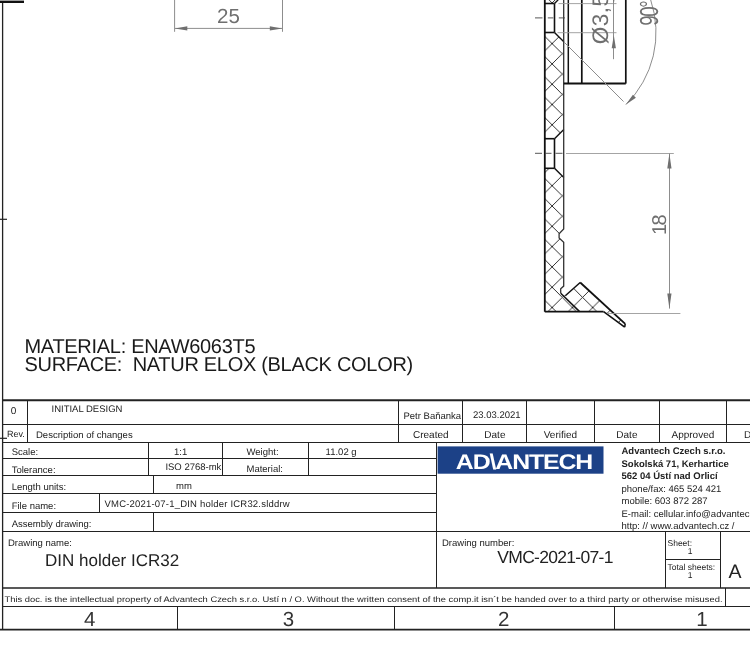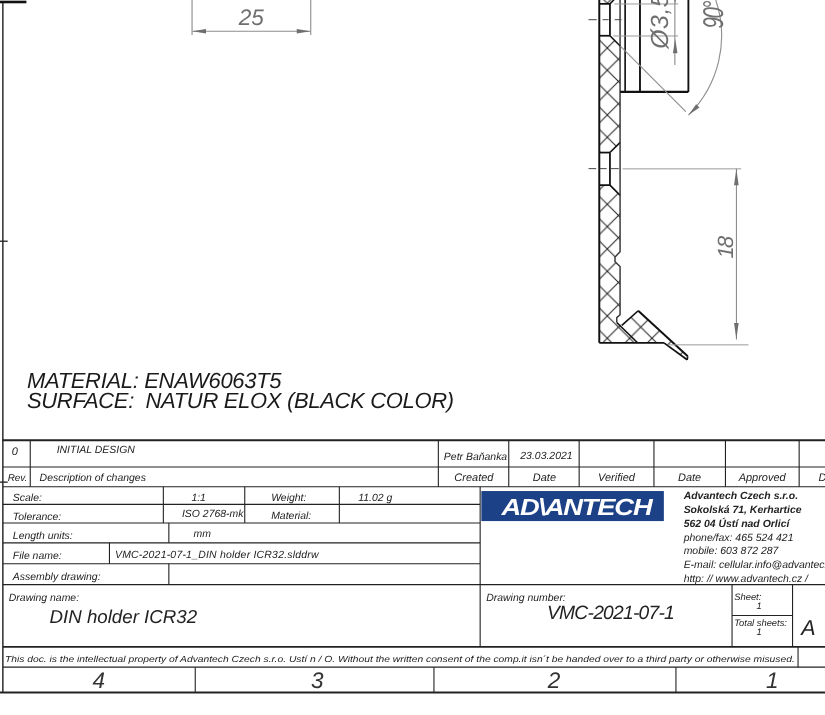--- a/index.html
+++ b/index.html
@@ -1,17 +1,17 @@
 <!DOCTYPE html>
 <html><head>
 <meta charset="utf-8">
 <style>
   html,body{margin:0;padding:0;background:#ffffff;}
   #page{position:relative;width:750px;height:650px;background:#ffffff;overflow:hidden;
-        font-family:"Liberation Sans", sans-serif;font-style:italic;}
+        font-family:"Liberation Sans", sans-serif;}
   svg{position:absolute;left:0;top:0;}
   text{font-family:"Liberation Sans", sans-serif;text-rendering:geometricPrecision;}
 </style>
 </head>
 <body>
 <div id="page">
 <svg width="750" height="650" viewBox="0 0 750 650">
 <defs>
   <pattern id="xhatch" width="20.3" height="20.3" patternUnits="userSpaceOnUse" patternTransform="translate(4,3)">
     <path d="M-2,-2 L22.3,22.3 M-2,22.3 L22.3,-2" stroke="#262626" stroke-width="0.95" fill="none"></path>

